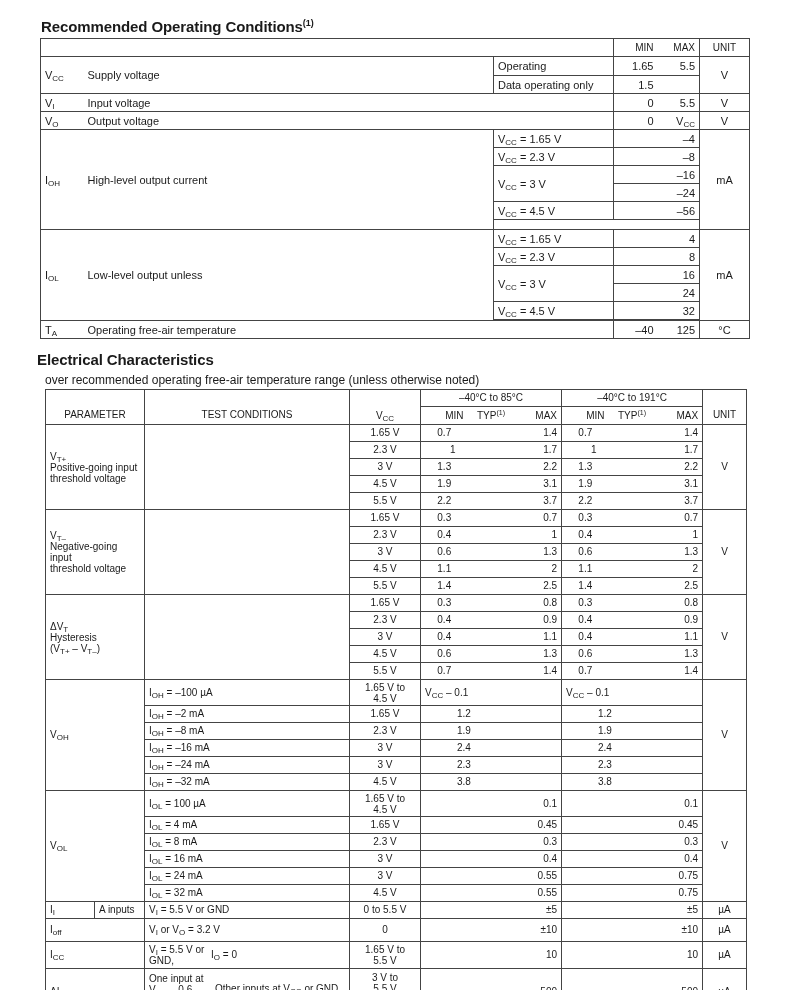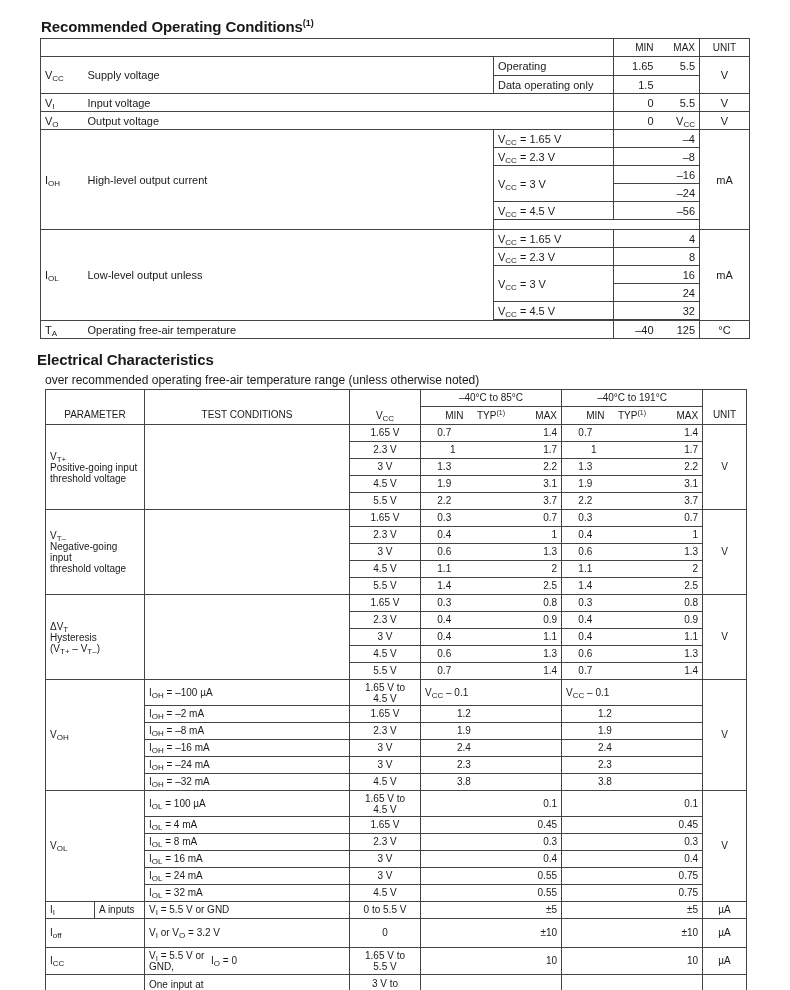--- a/index.html
+++ b/index.html
@@ -398,21 +398,21 @@
   <tr style="height:17px">
     <td><span>I</span><sub>I</sub></td>
     <td>A inputs</td>
     <td><span>V</span><sub>I</sub><span> = 5.5 V or GND</span></td>
     <td class="c">0 to 5.5 V</td>
     <td colspan="3" class="r">±5</td>
     <td colspan="3" class="r">±5</td>
     <td class="c">µA</td>
   </tr>
 
-  <tr style="height:29px">
+  <tr style="height:23px">
     <td colspan="2"><span>I</span><sub>off</sub></td>
     <td><span>V</span><sub>I</sub><span> or V</span><sub>O</sub><span> = 3.2 V</span></td>
     <td class="c">0</td>
     <td colspan="3" class="r">±10</td>
     <td colspan="3" class="r">±10</td>
     <td class="c">µA</td>
   </tr>
 
   <tr style="height:27px">
     <td colspan="2"><span>I</span><sub>CC</sub></td>

